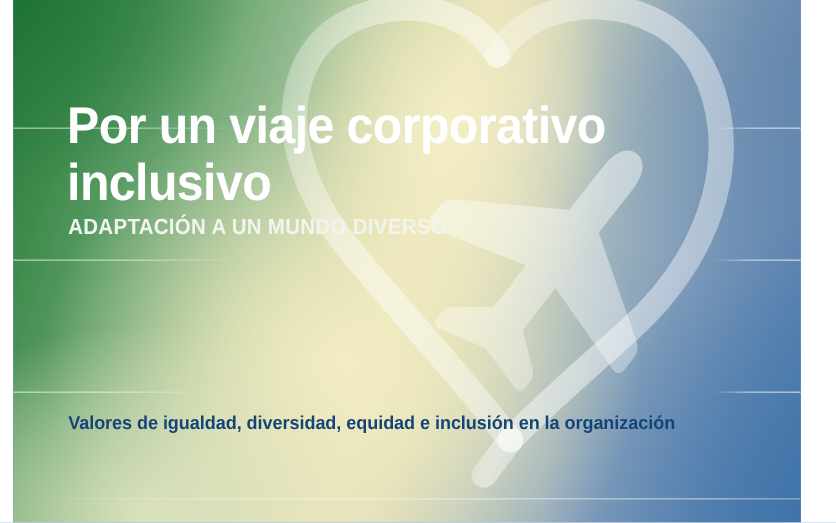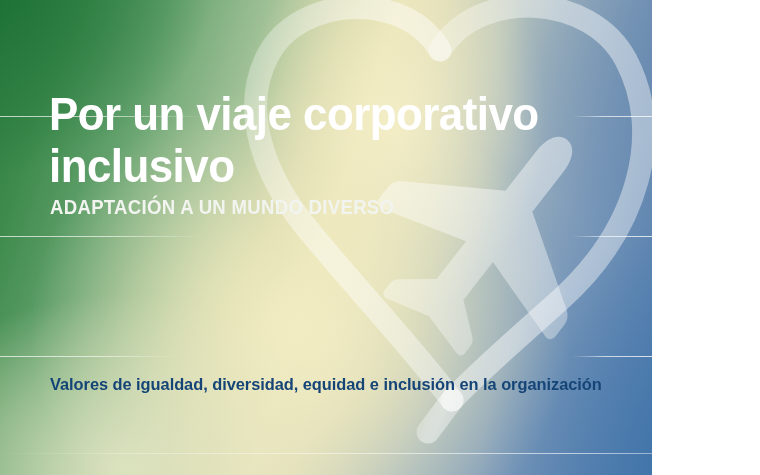--- a/index.html
+++ b/index.html
@@ -2,25 +2,26 @@
 <html><head>
 <meta charset="utf-8">
 <style>
   html, body {
     margin: 0;
     padding: 0;
     background: #ffffff;
   }
   #banner {
     position: relative;
-    width: 652px;
+    width: 716px;
     height: 475px;
     overflow: hidden;
     font-family: "Liberation Sans", sans-serif;
     background: #6b8caf;
+    margin-left: 12px;
   }
 
   
   .bg-layer {
     position: absolute;
     inset: 0;
     pointer-events: none;
   }
   .bg-base {
     

